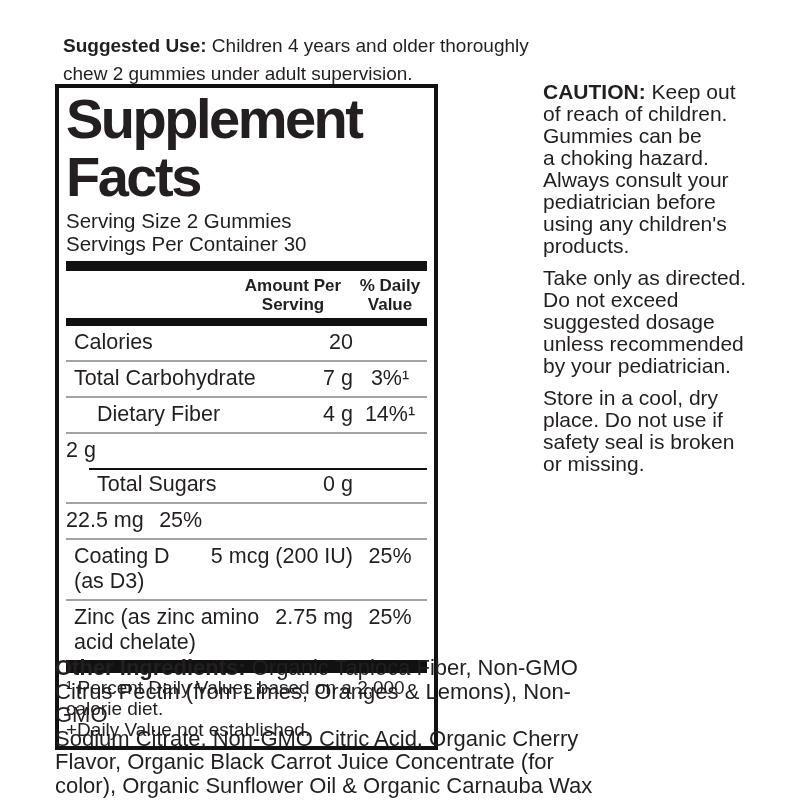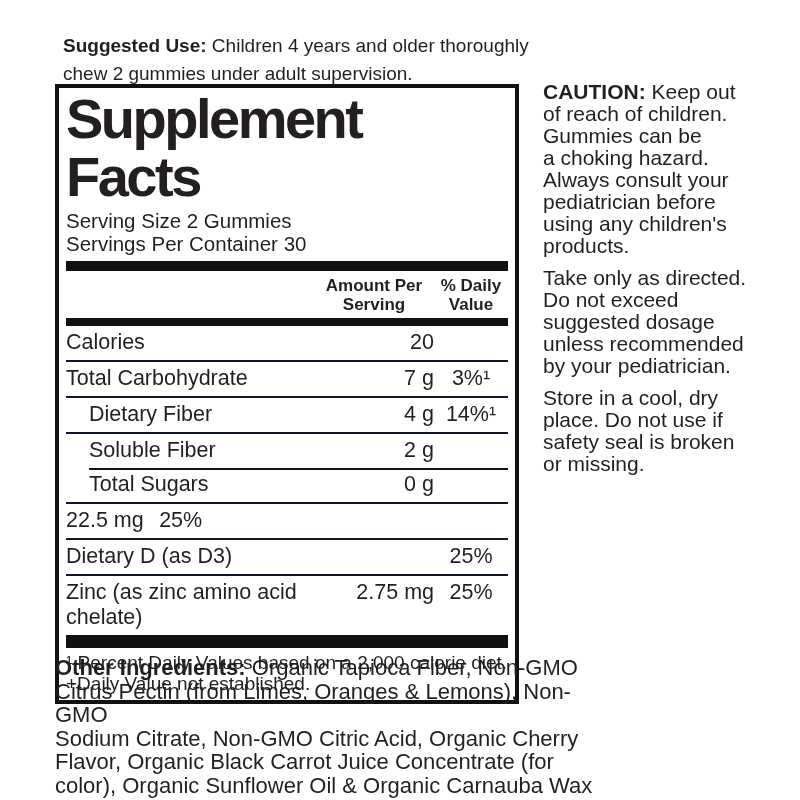--- a/index.html
+++ b/index.html
@@ -15,21 +15,21 @@
   .pre { white-space: pre-line; }
 
   
   .suggested {
     position: absolute; left: 55px; top: 24px; width: 650px;
     font-size: 19px; line-height: 28px; margin: 8px;
   }
 
   
   .panel {
-    position: absolute; left: 55px; top: 84px; width: 464px;
+    position: absolute; left: 55px; top: 84px; width: 383px;
     border: 4px solid #111; padding: 2px 7px 4px 7px;
     background: #fff;
   }
   .panel-title {
     margin: 0 0 4px 0;
     font-size: 56px; line-height: 58px; font-weight: bold;
     letter-spacing: -2.5px; color: #231f20;
   }
   .serving-line { font-size: 20.5px; line-height: 22.5px; }
   .bar { background: #111; width: 100%; }
@@ -43,25 +43,25 @@
     font-size: 17px; line-height: 19px; font-weight: bold;
     text-align: center;
   }
   .head-amt { margin-left: auto; width: 120px; text-align: center; }
   .head-dv { width: 74px; }
 
   .rows { font-size: 21.5px; }
   .row {
     display: flex; align-items: flex-start;
     padding: 4px 0 5px 0;
-    border-top: 2px solid #0f172a;
+    border-top: 2px solid #a3a3a3;
     line-height: 25px;
   }
   .row:first-child { border-top: none; }
-  .row .name { flex: 1 1 auto; padding-right: 8px; }
+  .row .name { flex: 1 1 auto; padding-right: 8px; margin-left: 8px; }
   .row .amt { flex: 0 0 auto; white-space: nowrap; text-align: left; }
   .row .dv { flex: 0 0 auto; width: 74px; text-align: center; white-space: nowrap; }
   .row.indent .name { padding-left: 23px; }
   .row.rule-indent { border-top: none; position: relative; }
   .row.rule-indent::before {
     content: ""; position: absolute; left: 23px; right: 0; top: 0;
     height: 2px; background: #111;
   }
   .row .name i { font-style: italic; }
 
@@ -113,35 +113,35 @@
       <div class="name">Total Carbohydrate</div>
       <div class="amt">7 g</div>
       <div class="dv">3%¹</div>
     </div>
     <div class="row indent">
       <div class="name">Dietary Fiber</div>
       <div class="amt">4 g</div>
       <div class="dv">14%¹</div>
     </div>
     <div class="row indent">
-      <div class="name">Soluble Fiber</div>
       <div class="amt">2 g</div>
       <div class="dv"></div>
     </div>
     <div class="row indent rule-indent">
       <div class="name">Total Sugars</div>
       <div class="amt">0 g</div>
       <div class="dv"></div>
     </div>
     <div class="row">
       <div class="amt">22.5 mg</div>
       <div class="dv">25%</div>
     </div>
     <div class="row">
-      <div class="name">Dietary D (as D3)</div>
+      <div class="name">Coating D (as D3)</div>
+      <div class="amt">5 mcg (200 IU)</div>
       <div class="dv">25%</div>
     </div>
     <div class="row">
       <div class="name">Zinc (as zinc amino acid chelate)</div>
       <div class="amt">2.75 mg</div>
       <div class="dv">25%</div>
     </div>
   </div>
 
   <div class="bar bar-3"></div>

